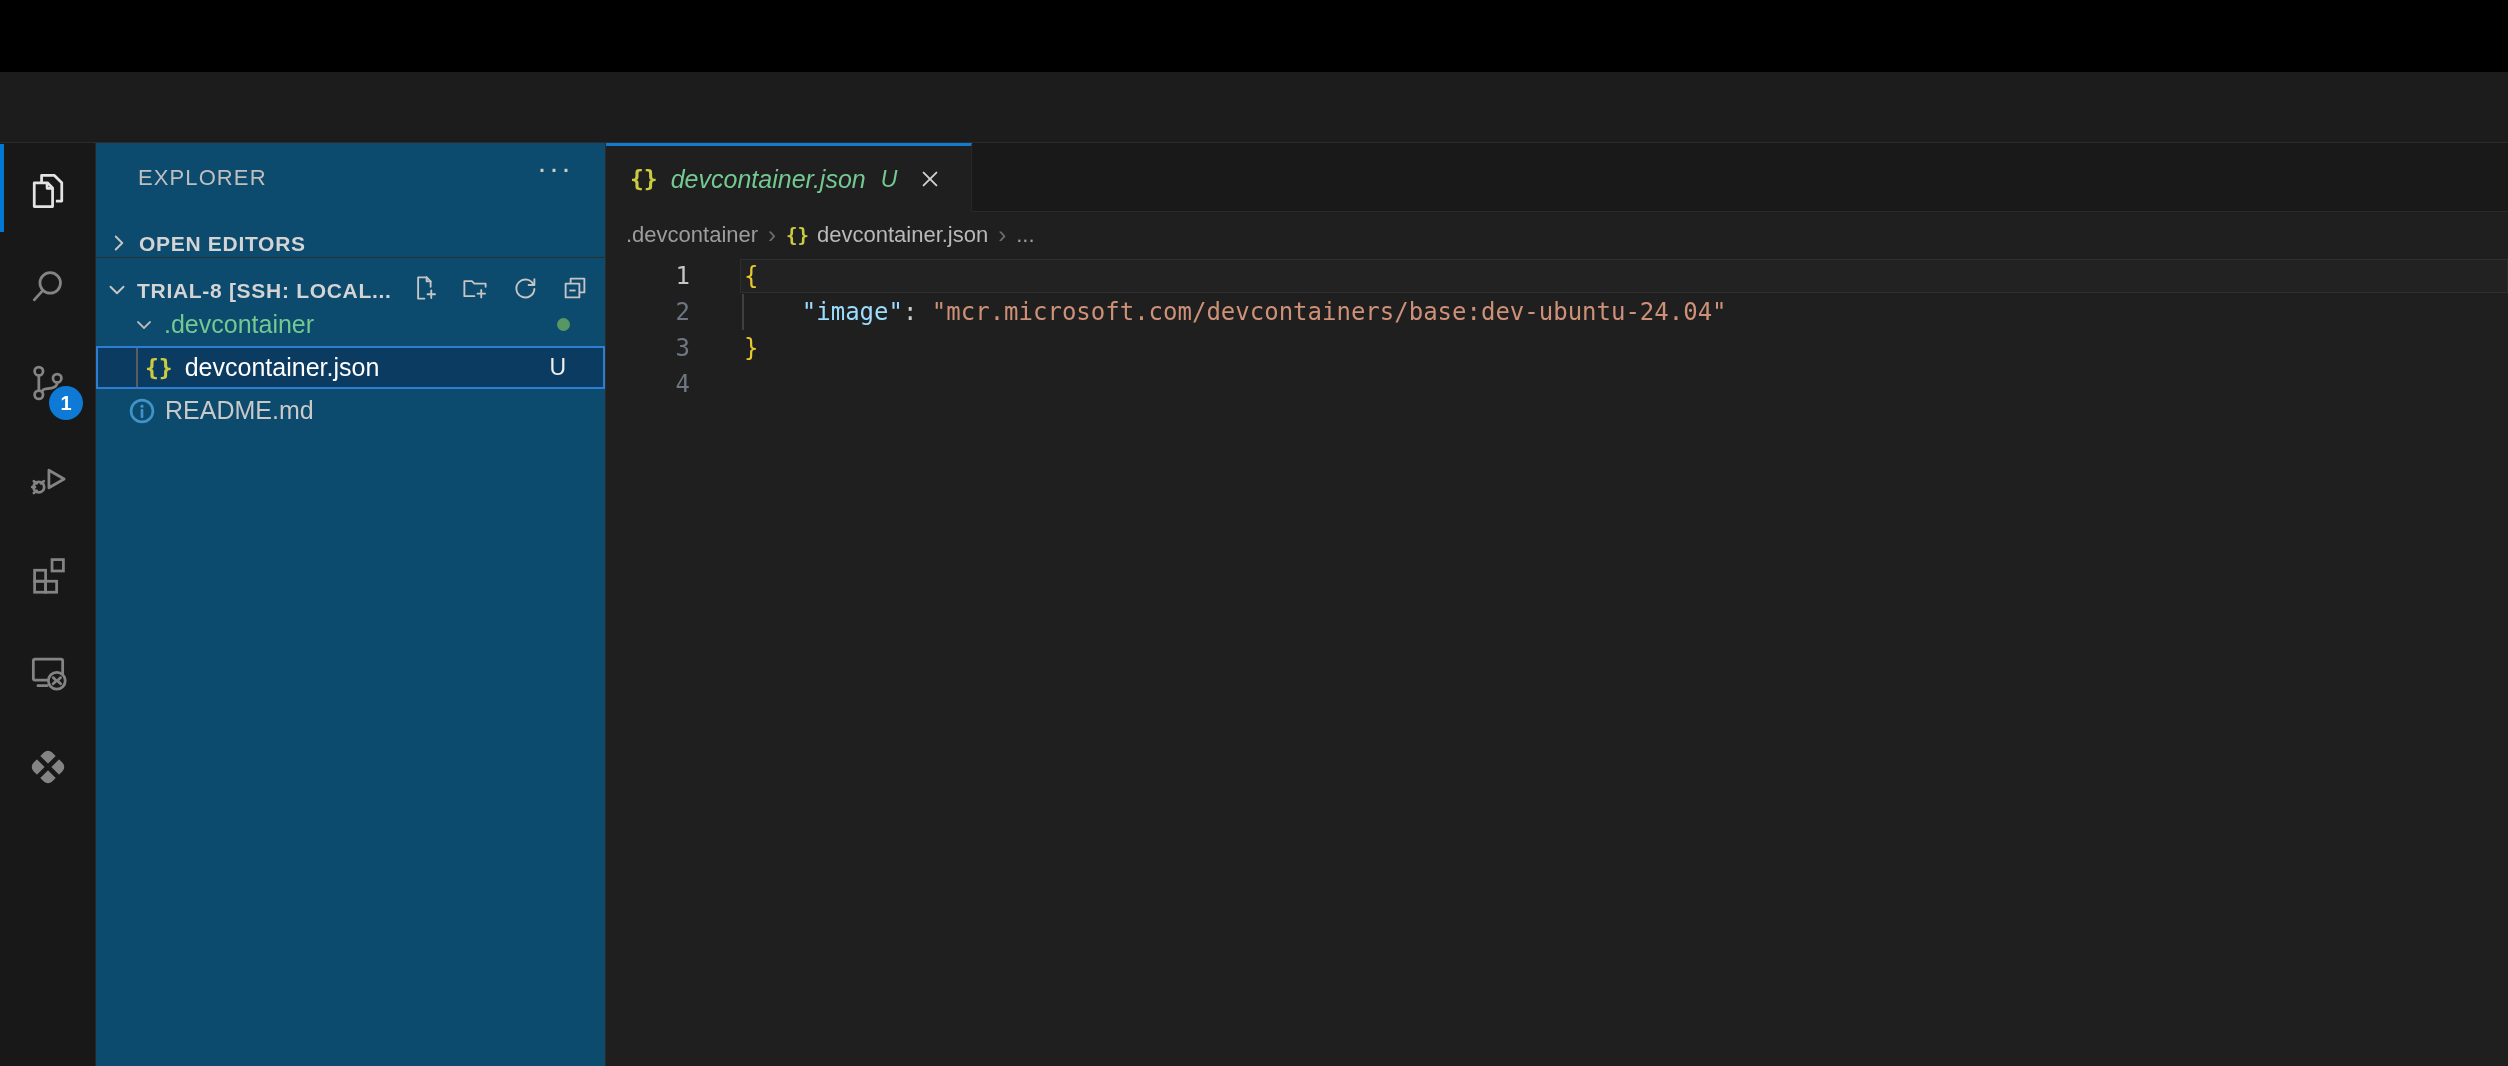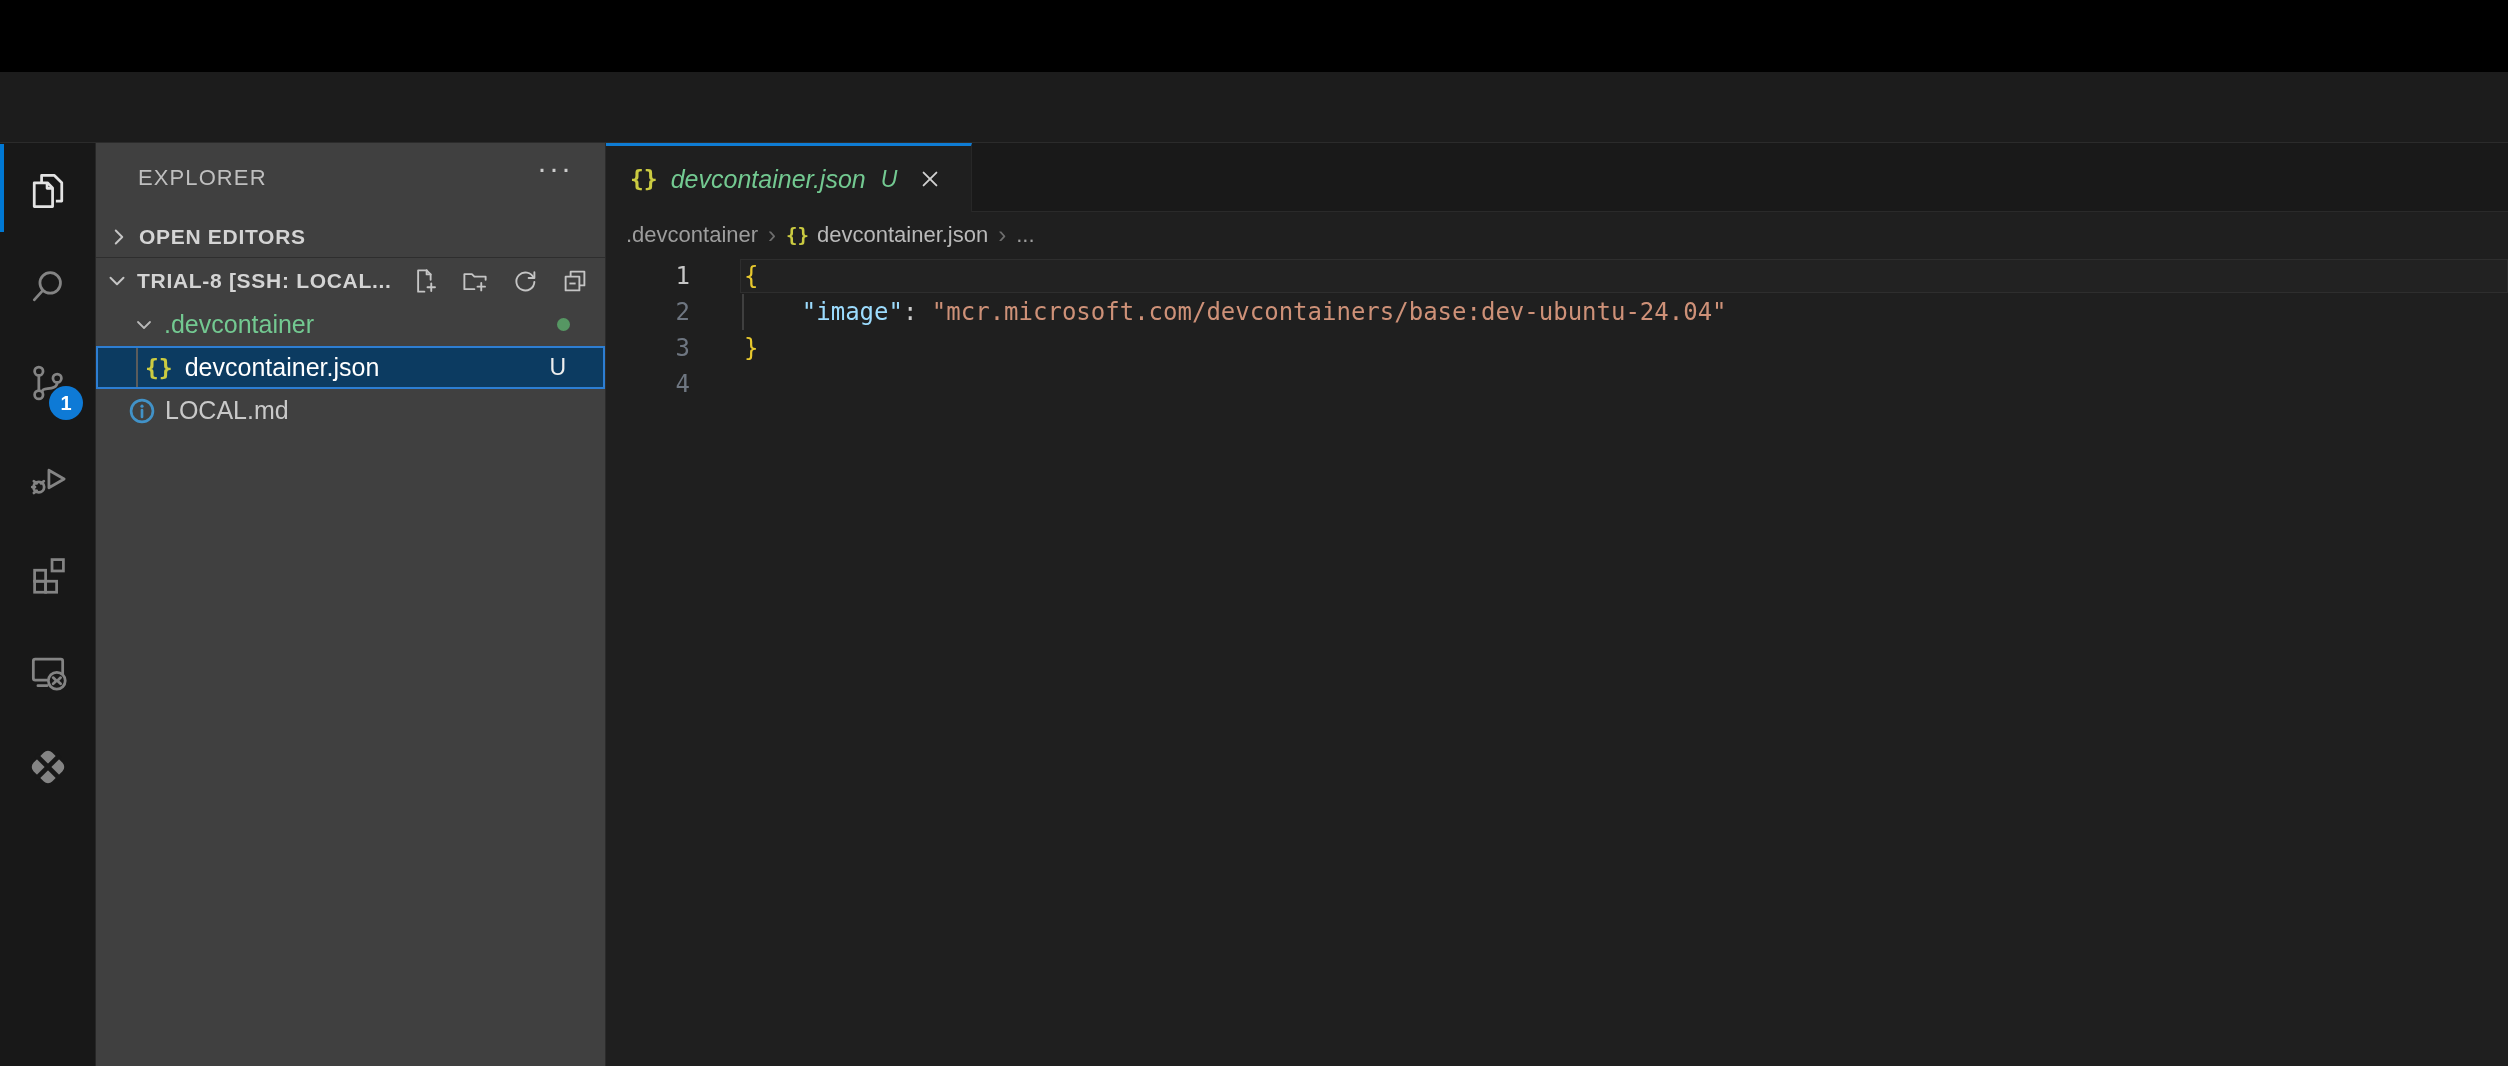--- a/index.html
+++ b/index.html
@@ -19,25 +19,25 @@
 
   
   .activitybar { position:absolute; left:0; top:143px; width:96px; height:923px; background:#181818; border-right:1px solid #272727; }
   .ab-item { position:relative; width:96px; height:96px; display:flex; align-items:center; justify-content:center; color:#848484; cursor:pointer; }
   .ab-item.active { color:#e3e3e3; }
   .ab-item svg { width:44px; height:44px; }
   .ab-indicator { position:absolute; left:0; top:1px; width:4px; height:88px; background:#0078d4; }
   .ab-badge { position:absolute; left:49px; top:51px; width:34px; height:34px; border-radius:50%; background:#0e7ad6; color:#fff; font-size:20px; font-weight:bold; display:flex; align-items:center; justify-content:center; }
 
   
-  .sidebar { position:absolute; left:96px; top:143px; width:510px; height:923px; background:#404040; border-right:1px solid #2b2b2b; color:#cccccc; }
+  .sidebar { position:absolute; left:96px; top:143px; width:510px; height:923px; background:#0c4a6e; border-right:1px solid #2b2b2b; color:#cccccc; }
   .sb-header { position:absolute; left:0; top:0; width:100%; height:68px; }
   .sb-title { position:absolute; left:42px; top:22px; font-size:22px; letter-spacing:1.1px; color:#bfbfbf; }
   .sb-more { position:absolute; right:32px; top:8px; font-size:30px; letter-spacing:2px; color:#cccccc; cursor:pointer; }
-  .sb-section-row { position:absolute; left:0; width:100%; display:flex; align-items:center; cursor:pointer; }
+  .sb-section-row { position:absolute; left:0; width:100%; display:flex; align-items:flex-end; cursor:pointer; }
   .row-open-editors { top:75px; height:38px; }
   .sb-divider { position:absolute; left:0; top:114px; width:100%; border-top:1px solid #2e2e2e; }
   .row-workspace { top:116px; height:44px; }
   .chev { width:26px; height:26px; color:#c5c5c5; flex:none; }
   .row-open-editors .chev { margin-left:10px; }
   .row-workspace .chev { margin-left:8px; }
   .sb-section-label { font-size:21px; font-weight:bold; letter-spacing:0.7px; color:#d4d4d4; margin-left:7px; white-space:nowrap; }
   .ws-actions { margin-left:auto; display:flex; gap:20px; padding-right:15px; }
   .ws-actions .act { width:30px; height:30px; color:#c5c5c5; cursor:pointer; }
 
@@ -231,21 +231,21 @@
         <span class="json-glyph">{}</span>
         <span class="name-selected">devcontainer.json</span>
         <span class="badge-u">U</span>
       </div>
       <div class="tree-row">
         <svg class="info-icon" viewBox="0 0 24 24" fill="none" stroke="currentColor" stroke-width="2" stroke-linecap="round">
             <circle cx="12" cy="12" r="8.2"></circle>
             <circle cx="12" cy="8.4" r="1.2" fill="currentColor" stroke="none"></circle>
             <path d="M12 11.3v5.2"></path>
           </svg>
-        <span class="name-file">LOCAL.md</span>
+        <span class="name-file">README.md</span>
       </div>
     </div>
   </div>
 
   <div class="editor">
     <div class="tabstrip">
       <div class="tab">
         <span class="json-glyph">{}</span>
         <span class="tab-label">devcontainer.json</span>
         <span class="tab-badge">U</span>

